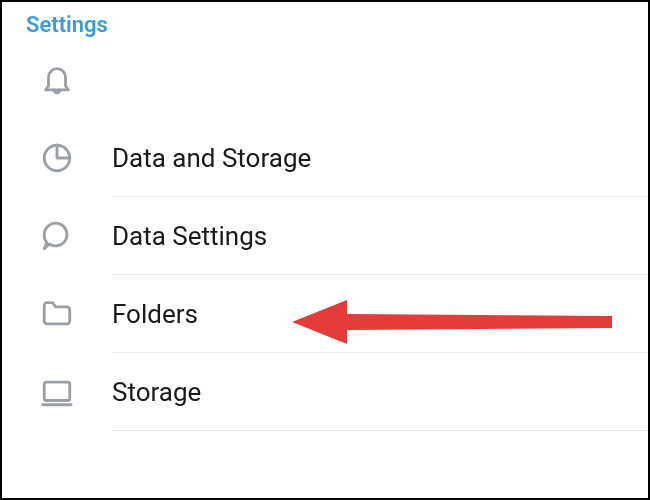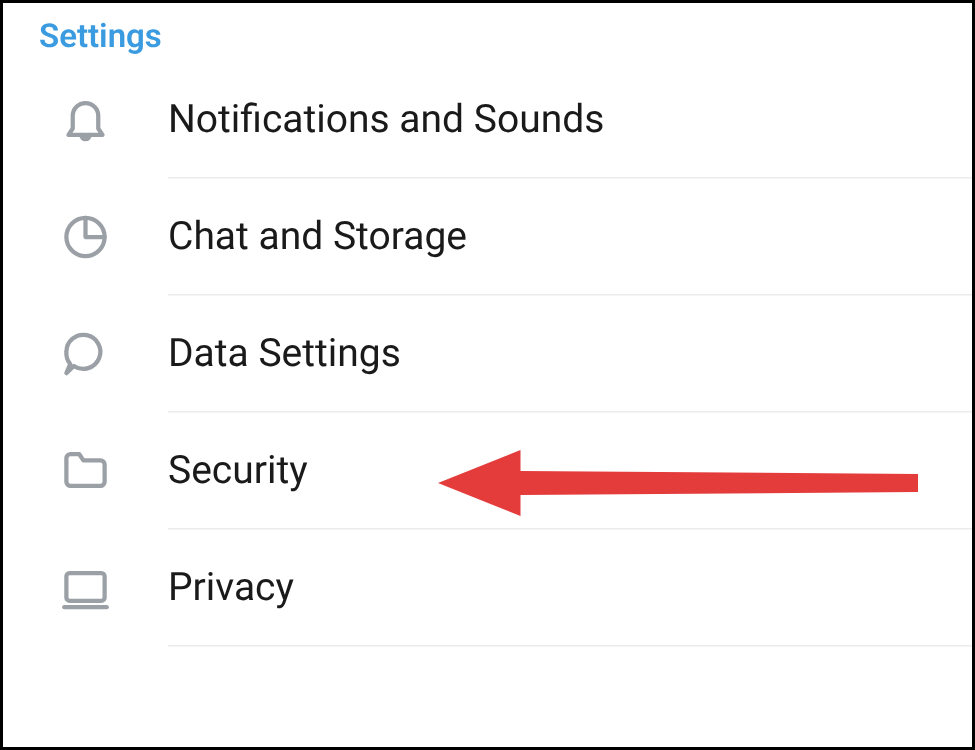--- a/index.html
+++ b/index.html
@@ -72,35 +72,32 @@
 
 <div class="list">
 
   <div class="item">
     <div class="icon-wrap">
       <svg viewBox="0 0 24 24">
           <path d="M18 16V10a6 6 0 1 0-12 0v6l-2 3h16l-2-3Z"></path>
           <path d="M10 19a2 2 0 0 0 4 0"></path>
         </svg>
     </div>
-    <div class="label-wrap">
-      <span class="label">Notifications and Sounds</span>
-    </div>
   </div>
 
 
   <div class="item">
     <div class="icon-wrap">
       <svg viewBox="0 0 24 24">
           <circle cx="12" cy="12" r="9"></circle>
           <path d="M12 3v9h9"></path>
         </svg>
     </div>
     <div class="label-wrap">
-      <span class="label">Chat and Storage</span>
+      <span class="label">Data and Storage</span>
     </div>
   </div>
 
   <div class="item">
     <div class="icon-wrap">
       <svg viewBox="0 0 24 24">
           <path d="M21 11a8 8 0 1 0-3.5 6.6L21 21l-1.8-4.3A8 8 0 0 0 21 11Z" transform="scale(-1,1) translate(-24,0)"></path>
         </svg>
     </div>
     <div class="label-wrap">
@@ -108,33 +105,33 @@
     </div>
   </div>
 
   <div class="item">
     <div class="icon-wrap">
       <svg viewBox="0 0 24 24">
           <path d="M3 6a2 2 0 0 1 2-2h4l2 3h8a2 2 0 0 1 2 2v8a2 2 0 0 1-2 2H5a2 2 0 0 1-2-2V6Z"></path>
         </svg>
     </div>
     <div class="label-wrap">
-      <span class="label">Security</span>
+      <span class="label">Folders</span>
     </div>
   </div>
 
   <div class="item">
     <div class="icon-wrap">
       <svg viewBox="0 0 24 24">
           <rect x="3" y="5" width="18" height="13" rx="1.5"></rect>
           <path d="M2 21h20"></path>
         </svg>
     </div>
     <div class="label-wrap">
-      <span class="label">Privacy</span>
+      <span class="label">Storage</span>
     </div>
   </div>
 
 </div>
 
 <svg class="arrow" width="330" height="60" viewBox="0 0 330 60">
   <defs></defs>
   <g fill="#e43b3b" stroke="#e43b3b">
     <polygon points="0,30 55,8 55,22 320,24 320,36 55,38 55,52" stroke="none"></polygon>
   </g>

